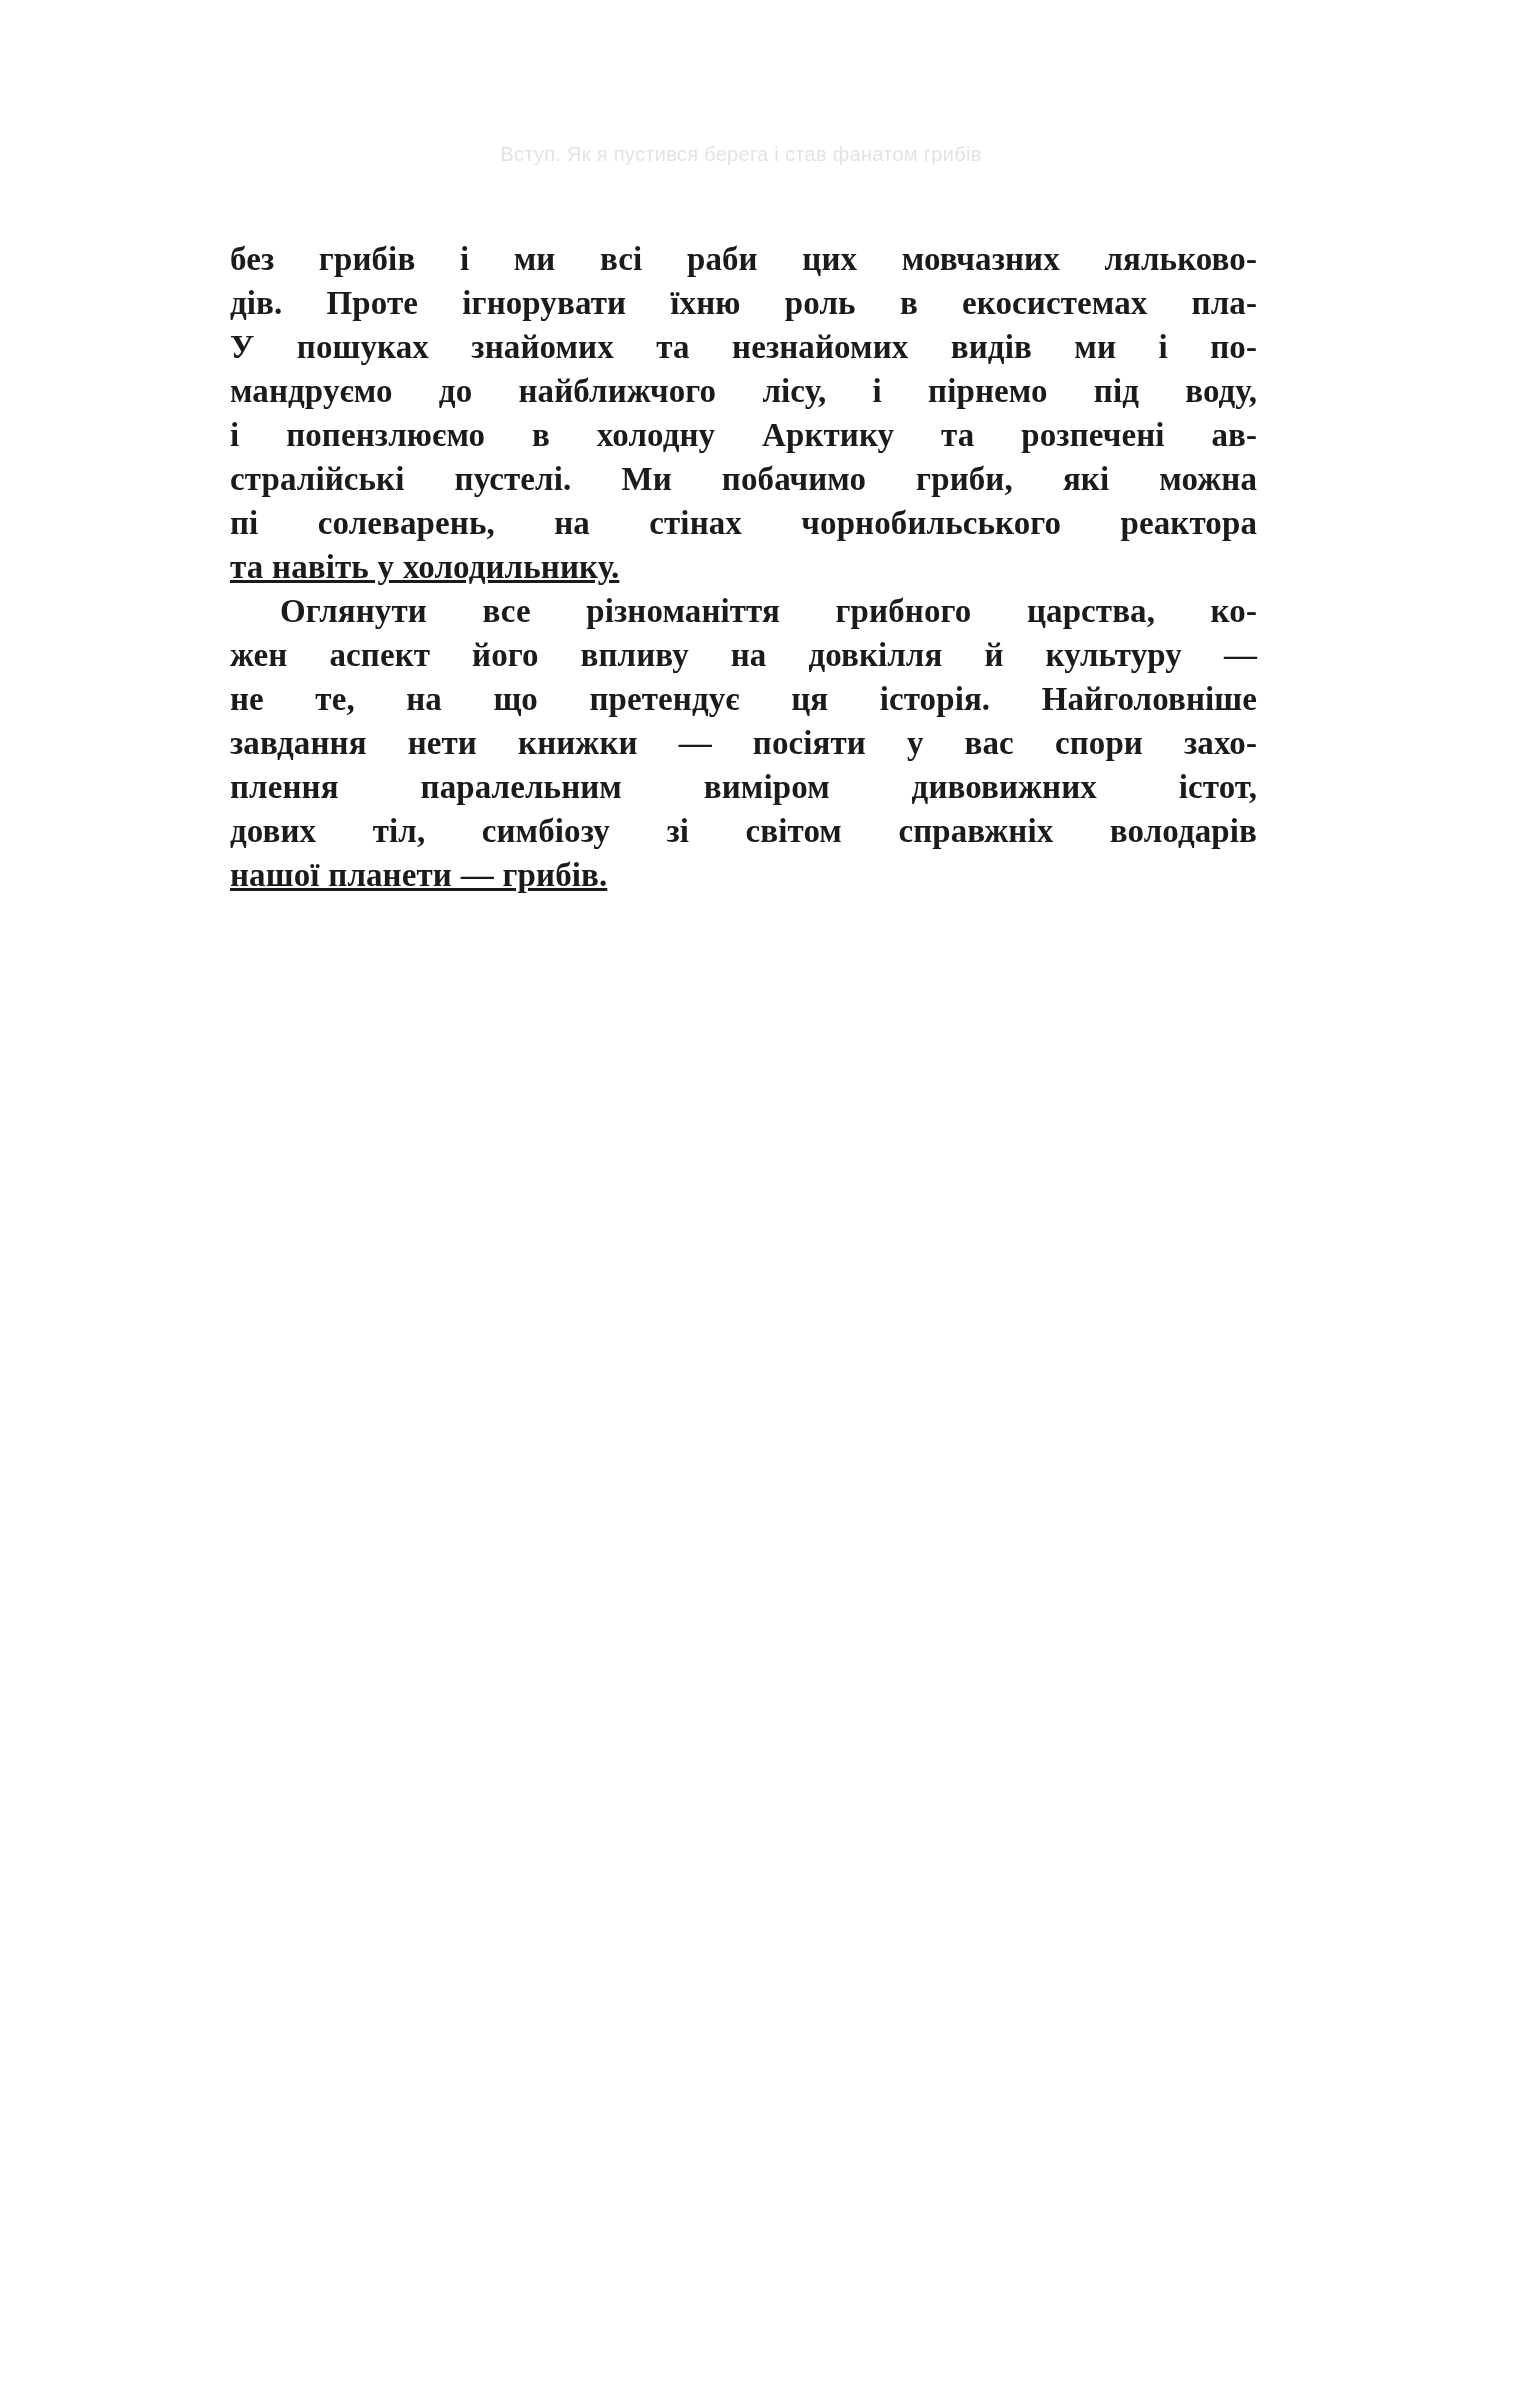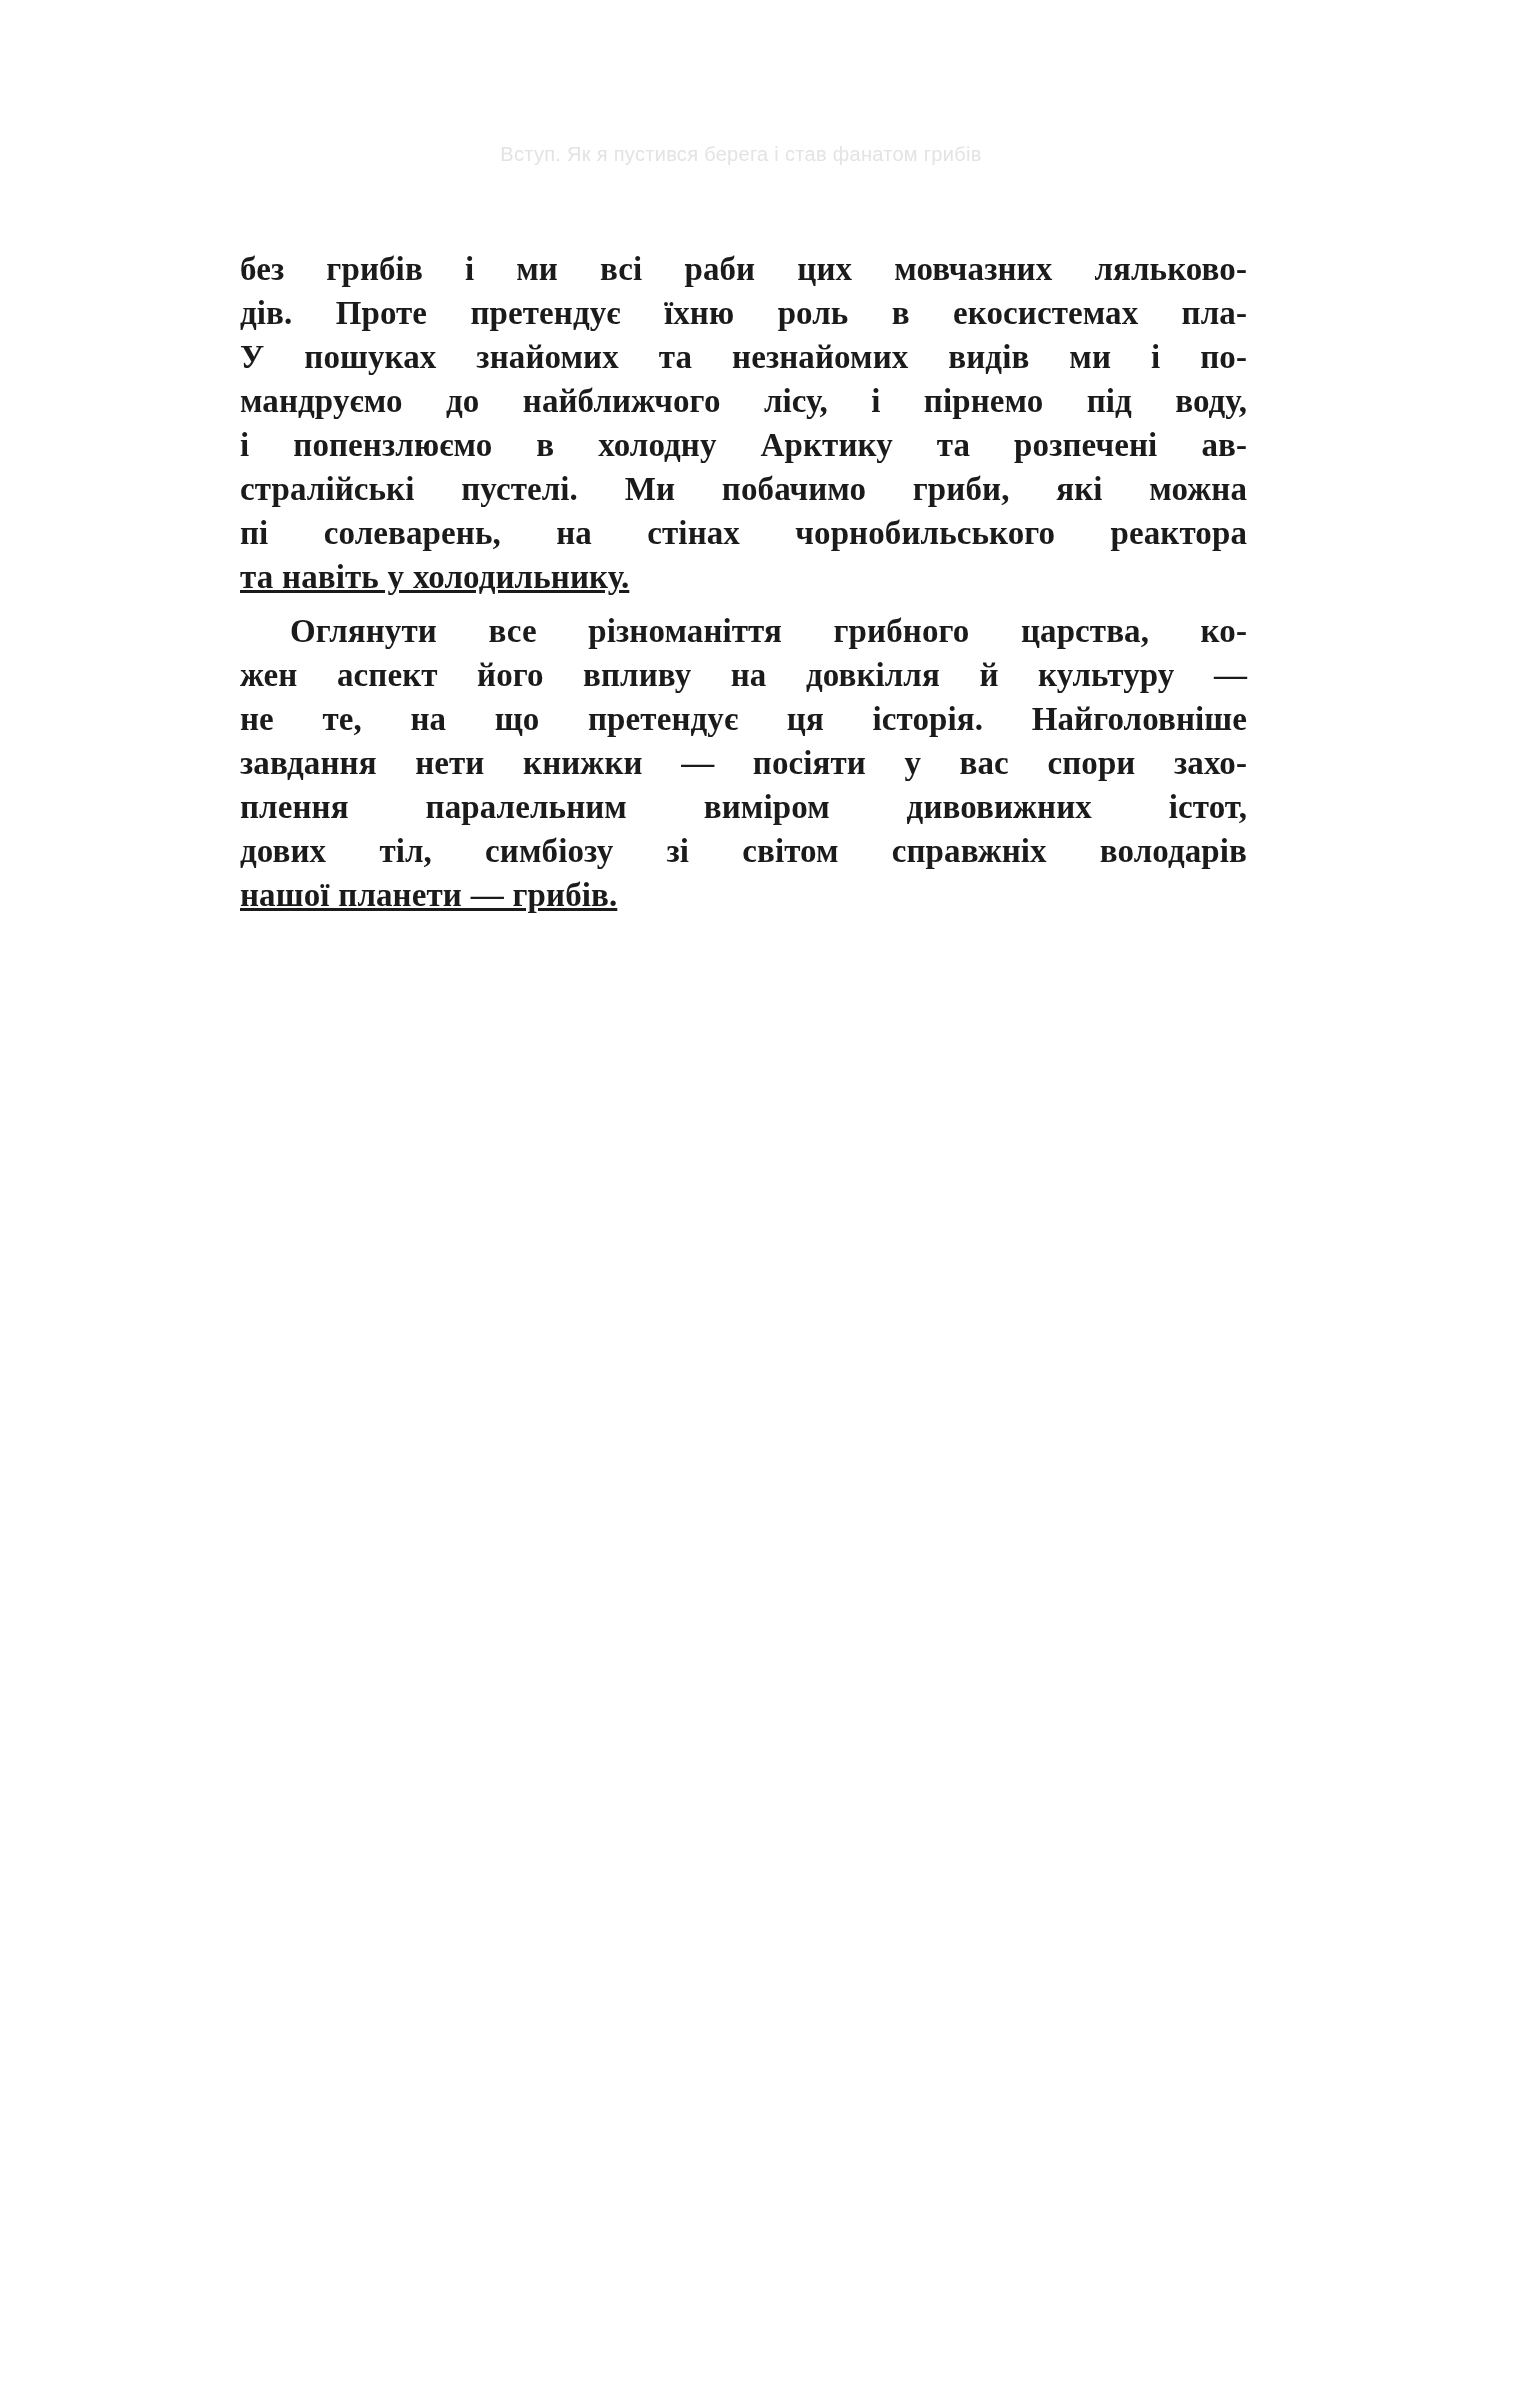--- a/index.html
+++ b/index.html
@@ -37,21 +37,21 @@
 
   
   .textblock {
     position: absolute;
     left: 230px;
     top: 237px;
     width: 1027px;
   }
 
   .para {
-    margin: 10px;
+    margin: 0;
     font-size: 33px;
     line-height: 44px;
     color: #1b1b1b;
     text-align: justify;
     text-justify: inter-word;
     font-weight: 600;
     letter-spacing: 0.1px;
     word-spacing: 0.4px;
   }
 
@@ -83,21 +83,21 @@
 <body>
 
 <div class="page">
 
   <div class="running-head">Вступ. Як я пустився берега і став фанатом грибів</div>
 
   <div class="textblock">
 
     <p class="para">
       <span class="line">без грибів і ми всі раби цих мовчазних ляльково-</span>
-      <span class="line">дів. Проте претендує їхню роль в екосистемах пла-</span>
+      <span class="line">дів. Проте ігнорувати їхню роль в екосистемах пла-</span>
       <span class="line">У пошуках знайомих та незнайомих видів ми і по-</span>
       <span class="line">мандруємо до найближчого лісу, і пірнемо під воду,</span>
       <span class="line">і попензлюємо в холодну Арктику та розпечені ав-</span>
       <span class="line">стралійські пустелі. Ми побачимо гриби, які можна</span>
       <span class="line">пі солеварень, на стінах чорнобильського реактора</span>
       <span class="line last">та навіть у холодильнику.</span>
     </p>
 
     <p class="para">
       <span class="line first-indent">Оглянути все різноманіття грибного царства, ко-</span>

